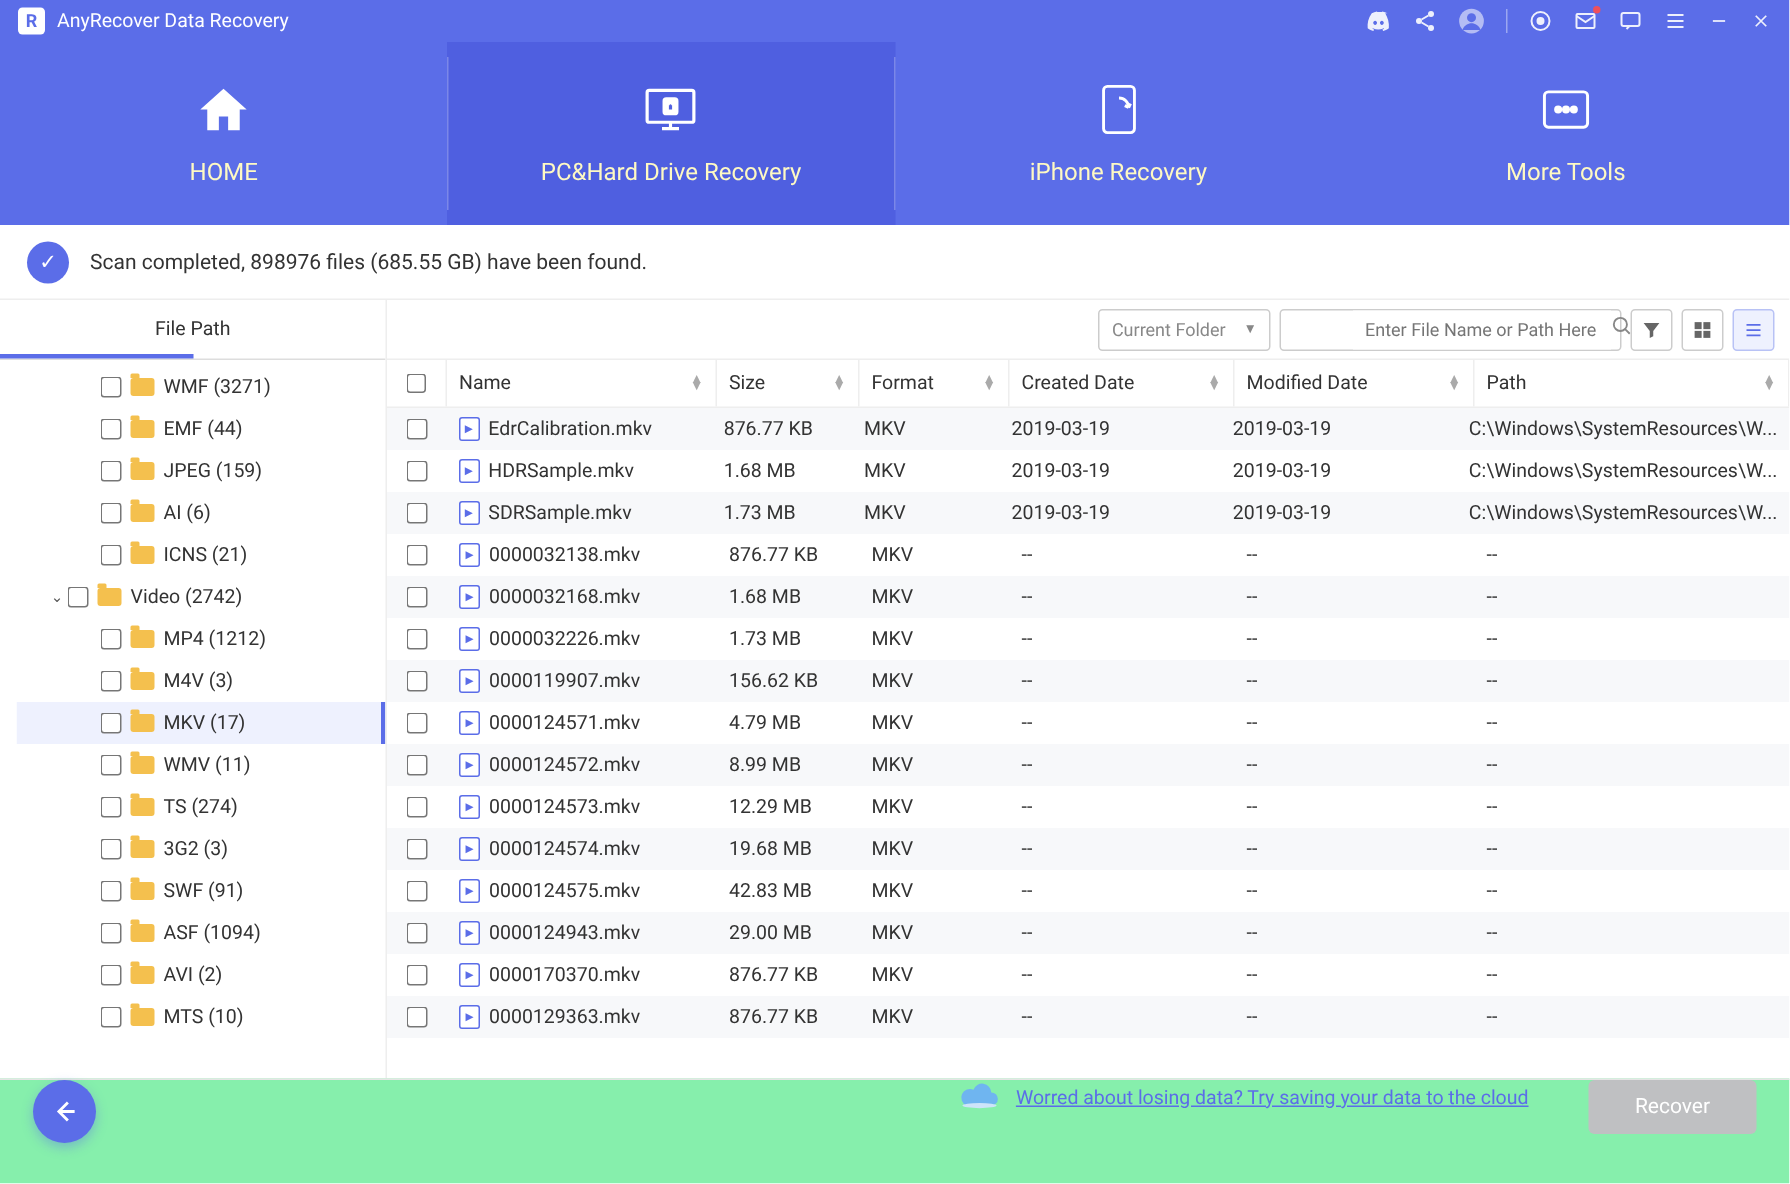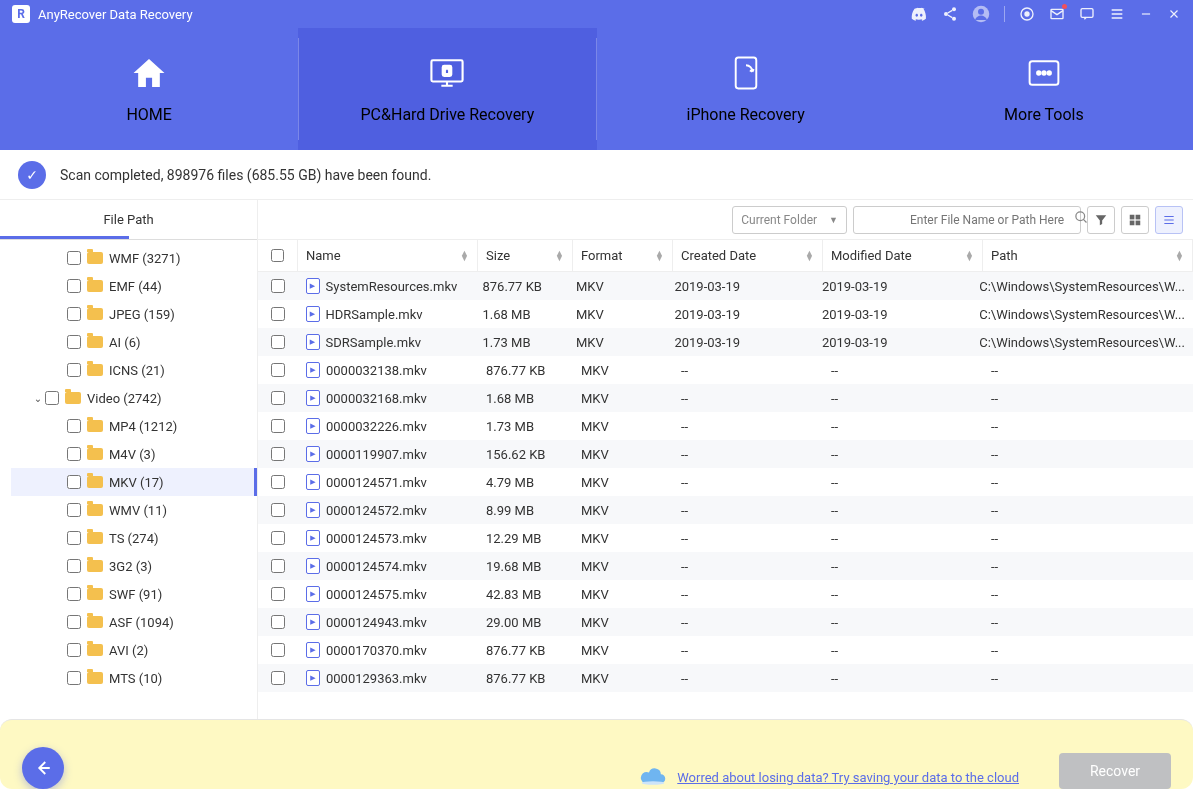--- a/index.html
+++ b/index.html
@@ -3,21 +3,21 @@
 <meta charset="utf-8">
 <style>
 * { margin: 0; padding: 0; box-sizing: border-box; font-family: -apple-system, BlinkMacSystemFont, "Segoe UI", Roboto, Arial, sans-serif; }
 body { width: 1193px; height: 789px; overflow: hidden; background: #fff; display: flex; flex-direction: column; }
 .titlebar { height: 28px; background: #5B6DE8; display: flex; align-items: center; padding: 0 12px; color: #fff; font-size: 13px; }
 .titlebar .logo { width: 18px; height: 18px; background: #fff; border-radius: 3px; margin-right: 8px; display: flex; align-items: center; justify-content: center; font-weight: bold; color: #5B6DE8; font-size: 12px; }
 .titlebar .spacer { flex: 1; }
 .titlebar .ticon { margin-left: 14px; cursor: pointer; opacity: 0.9; display:flex; align-items:center; justify-content:center; }
 .titlebar .tdiv { width:1px; height:16px; background:rgba(255,255,255,0.4); margin-left:14px; }
 .navbar { height: 122px; background: #5B6DE8; display: flex; }
-.navitem { flex: 1; display: flex; flex-direction: column; align-items: center; justify-content: center; color: #000000; cursor: pointer; gap: 14px; position:relative; }
+.navitem { flex: 1; display: flex; flex-direction: column; align-items: center; justify-content: center; color: #fef9c3; cursor: pointer; gap: 14px; position:relative; }
 .navitem.active { background: #4F5FE0; }
 .navitem.active::before, .navitem.active::after { content:""; position:absolute; top:10px; bottom:10px; width:1px; background:rgba(255,255,255,0.25);}
 .navitem.active::before{left:0;} .navitem.active::after{right:0;}
 .navitem .nlabel { font-size: 16px; }
 .nicon { width: 40px; height: 36px; display:flex; align-items:center; justify-content:center; }
 .statusbar { height: 50px; display: flex; align-items: center; padding: 0 18px; font-size: 14px; color: #333; border-bottom: 1px solid #eee; }
 .statusbar .check { width: 28px; height: 28px; border-radius: 50%; background: #5B6DE8; margin-right: 14px; display: flex; align-items: center; justify-content: center; color: #fff; font-size: 14px; }
 .content { flex: 1; display: flex; overflow: hidden; }
 .sidebar { width: 258px; display: flex; flex-direction: column; border-right: 1px solid #eee; overflow:hidden; }
 .tabs { height: 40px; display: flex; border-bottom: 1px solid #ddd; position:relative; }
@@ -51,21 +51,21 @@
 .c-size { width: 95px; }
 .c-format { width: 100px; }
 .c-created { width: 150px; }
 .c-modified { width: 160px; }
 .c-path { flex: 1; }
 .trow { display: flex; height: 28px; align-items: center; color: #333; }
 .trow:nth-child(odd) { background: #F7F8FA; }
 .trow input[type=checkbox] { width: 14px; height: 14px; }
 .fileic { width:14px; height:16px; background:#fff; border:1px solid #5B6DE8; border-radius:2px; margin-right:6px; position:relative; display:inline-flex; align-items:center; justify-content:center;}
 .fileic::after{content:"▶"; font-size:7px; color:#5B6DE8;}
-.footer { height: 70px; background: #fef9c3; display: flex; align-items: flex-end; padding: 0 22px; border-top: 1px solid #e5e5e5; border-radius: 12px; }
+.footer { height: 70px; background: #86efac; display: flex; align-items: flex-start; padding: 0 22px; border-top: 1px solid #e5e5e5; }
 .backbtn { width: 42px; height: 42px; border-radius: 50%; background: #5B6DE8; display: flex; align-items: center; justify-content: center; color: #fff; cursor: pointer; box-shadow: 0 3px 8px rgba(91,109,232,0.4); }
 .footer .spacer { flex: 1; }
 .cloudlink { color: #5B6DE8; font-size: 13px; text-decoration: underline; cursor: pointer; margin-right: 40px; display:flex; align-items:center; gap:10px;}
 .recoverbtn { width: 112px; height: 36px; background: #BFC0C2; color: #fff; border: none; border-radius: 4px; font-size: 14px; cursor: pointer; }
 .tree::-webkit-scrollbar, .table::-webkit-scrollbar { width: 8px; }
 .tree::-webkit-scrollbar-thumb, .table::-webkit-scrollbar-thumb { background: #ccc; border-radius: 4px; }
 </style>
 </head>
 <body>
 
@@ -334,21 +334,21 @@
             <span class="sort">▲<br>▼</span>
           </div>
       </div>
       <div id="tbody">
           <div class="trow">
      <div class="td c-check">
               <input type="checkbox" style="">
             </div>
      <div class="td c-name">
               <span class="fileic"></span>
-              <span>SystemResources.mkv</span>
+              <span>EdrCalibration.mkv</span>
             </div>
      <div class="td c-size">876.77 KB</div>
      <div class="td c-format">MKV</div>
      <div class="td c-created">2019-03-19</div>
      <div class="td c-modified">2019-03-19</div>
      <div class="td c-path">C:\Windows\SystemResources\W...</div>
    </div>
           <div class="trow">
      <div class="td c-check">
               <input type="checkbox" style="">

